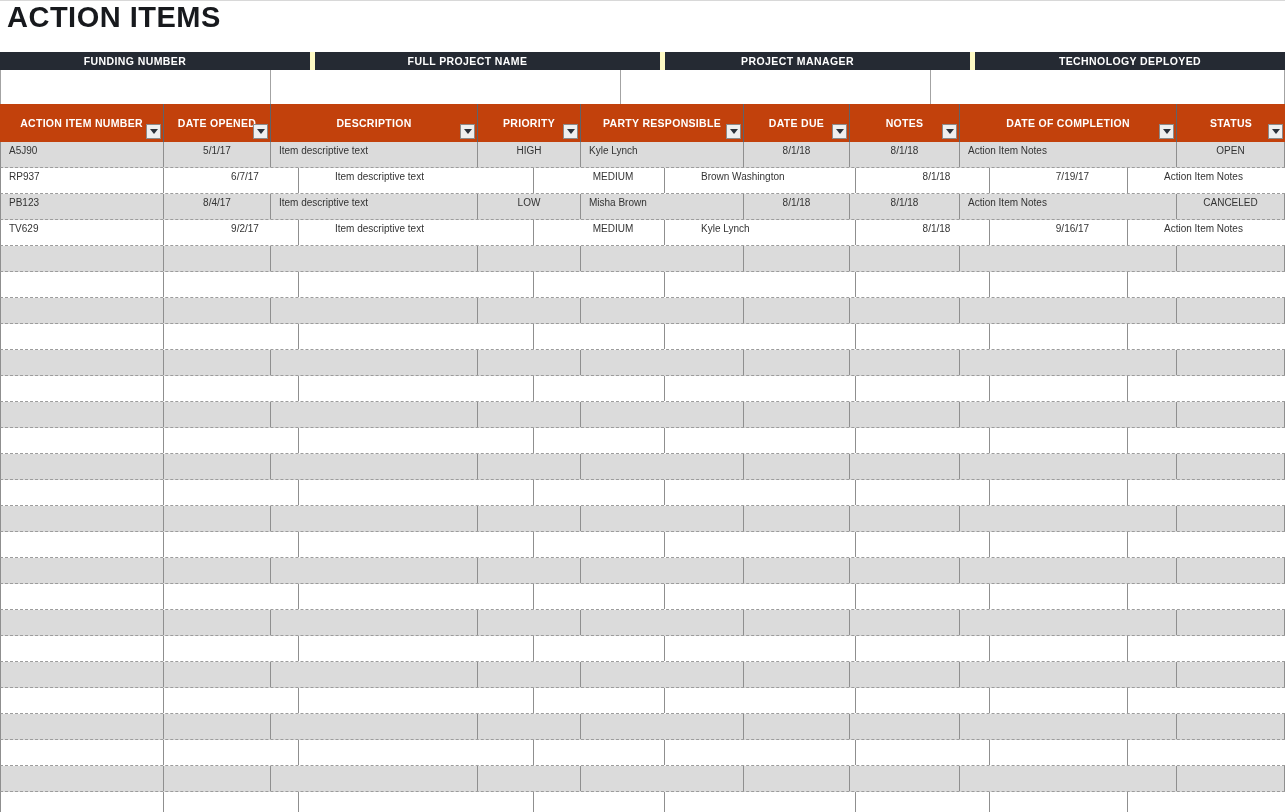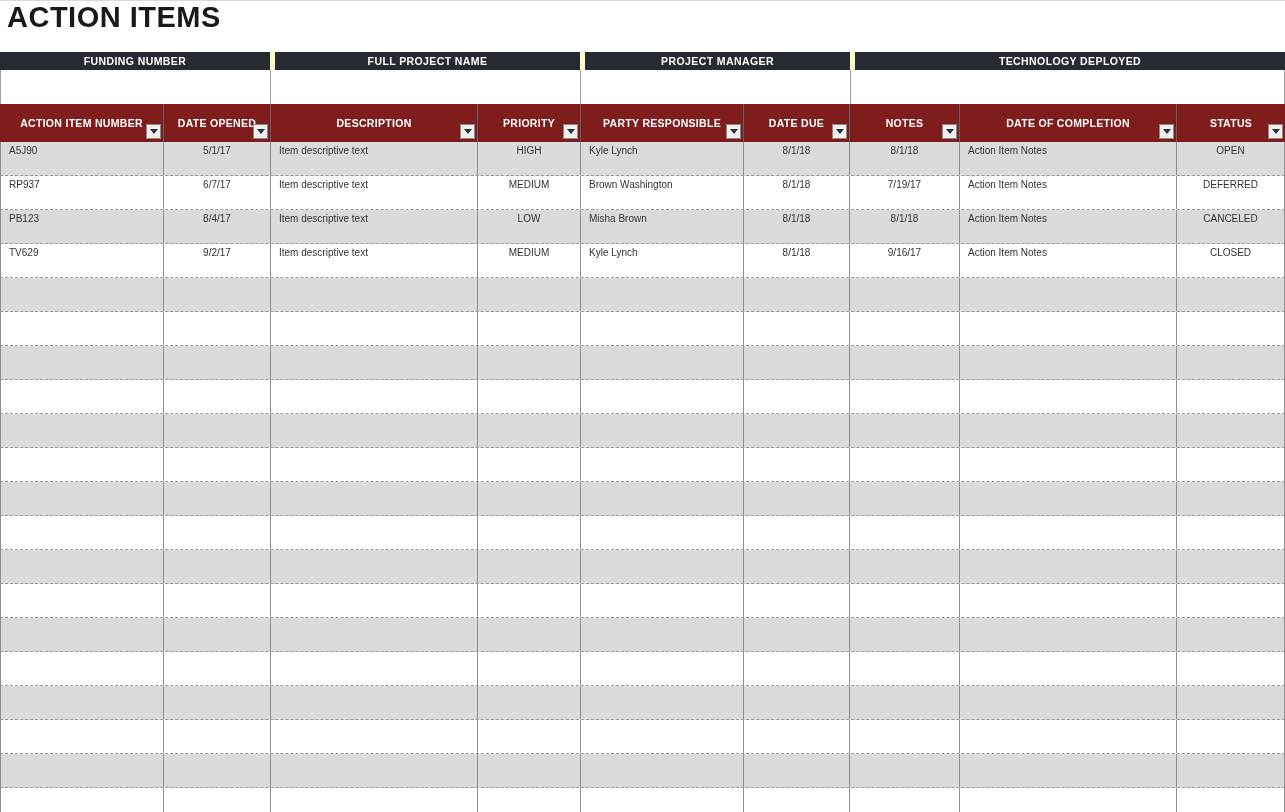--- a/index.html
+++ b/index.html
@@ -9,59 +9,59 @@
     font-family:"Liberation Sans", sans-serif;
     -webkit-font-smoothing:antialiased;
   }
   .sheet { width:1285px; height:812px; overflow:hidden; border-top:1px solid #d8d8d8; background:#fff; }
 
   
   .title-band { height:51px; display:flex; align-items:flex-end; padding:0 0 20px 7px; background:#fff; }
   .page-title { font-size:29px; font-weight:600; letter-spacing:.5px; color:#17191d; line-height:1; }
 
   
-  .group-grid { display:grid; grid-template-columns:270px 310px 270px 1fr; }
+  .group-grid { display:grid; grid-template-columns:270px 310px 270px 1fr;gap:40px; }
   .cols-grid  { display:grid; grid-template-columns:163px 107px 207px 103px 163px 106px 110px 217px 1fr; }
 
   
   .group-header { height:18px; background:#252a33; }
   .gcell {
     color:#fff; font-size:10.5px; font-weight:bold; letter-spacing:.4px;
     display:flex; align-items:center; justify-content:center;
     white-space:nowrap; overflow:hidden;
   }
   .gcell + .gcell { border-left:5px solid #fef9c3; }
 
   
   .group-inputs { height:34px; background:#fff; border-left:1px solid #a3a3a3; }
   .gin { border-right:1px solid #a3a3a3; }
 
   
-  .main-header { height:38px; background:#7f1d1d; }
+  .main-header { height:38px; background:#c2410c; }
   .hcell {
     position:relative; color:#fff; font-size:10.5px; font-weight:bold; letter-spacing:.3px;
     display:flex; align-items:center; justify-content:center; text-align:center;
     line-height:1.15; padding:0 13px;
   }
   .hcell + .hcell { border-left:1px solid #5d636c; }
   .filter-btn {
     position:absolute; right:2px; bottom:3px; width:15px; height:15px;
     background:#efefef; border:1px solid #8b8b8b;
     display:flex; align-items:center; justify-content:center; cursor:pointer;
   }
   .caret {
     width:0; height:0; display:block;
     border-left:4px solid transparent; border-right:4px solid transparent;
     border-top:5px solid #2c313a;
   }
 
   
-  .trow { height:34px; border-bottom:1px dashed #9c9c9c; border-left:1px solid #8f8f8f; }
+  .trow { height:26px; border-bottom:1px dashed #9c9c9c; border-left:1px solid #8f8f8f; }
   .trow.stripe { background:#dbdbdb; }
-  .trow.plain  { background:#ffffff; }
+  .trow.plain  { background:#ffffff;gap:28px; }
   .tcell {
     font-size:10px; color:#333333; line-height:17px;
     white-space:nowrap; overflow:hidden;
     border-right:1px solid #8f8f8f; padding:0 8px;
   }
   .tcell.left { text-align:left; }
   .tcell.center { text-align:center; }
 </style>
 </head>
 <body>

